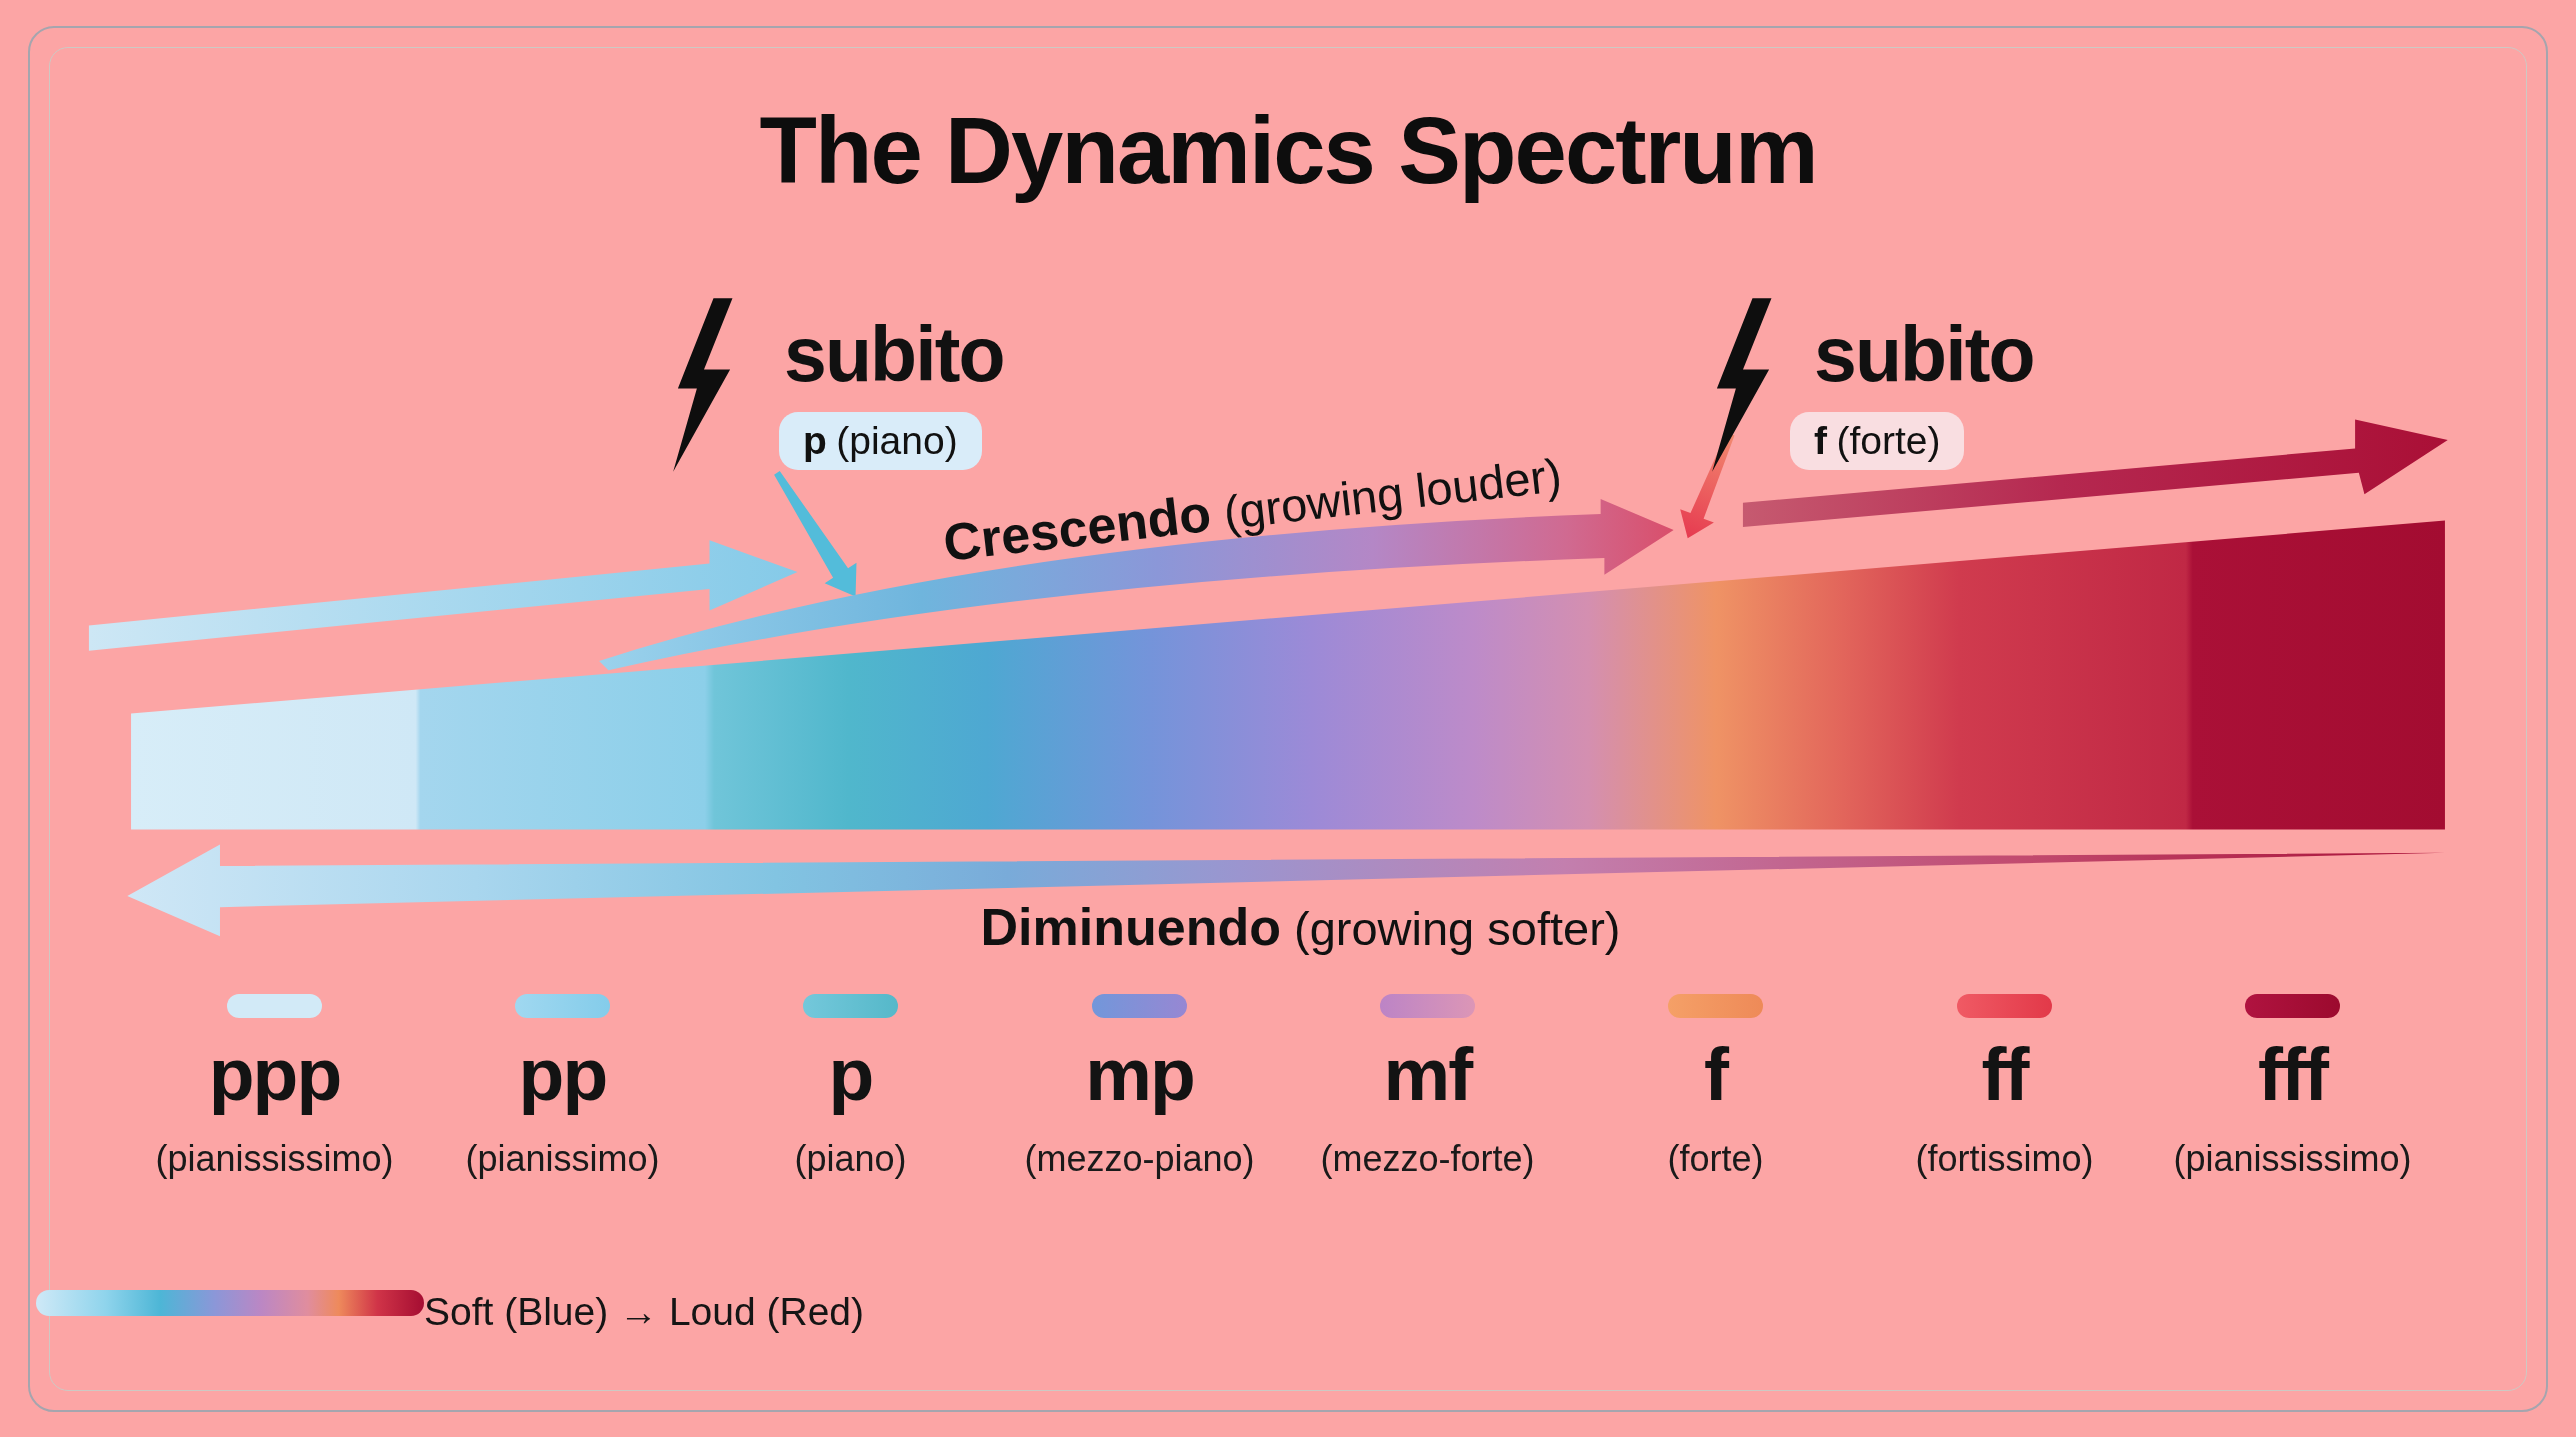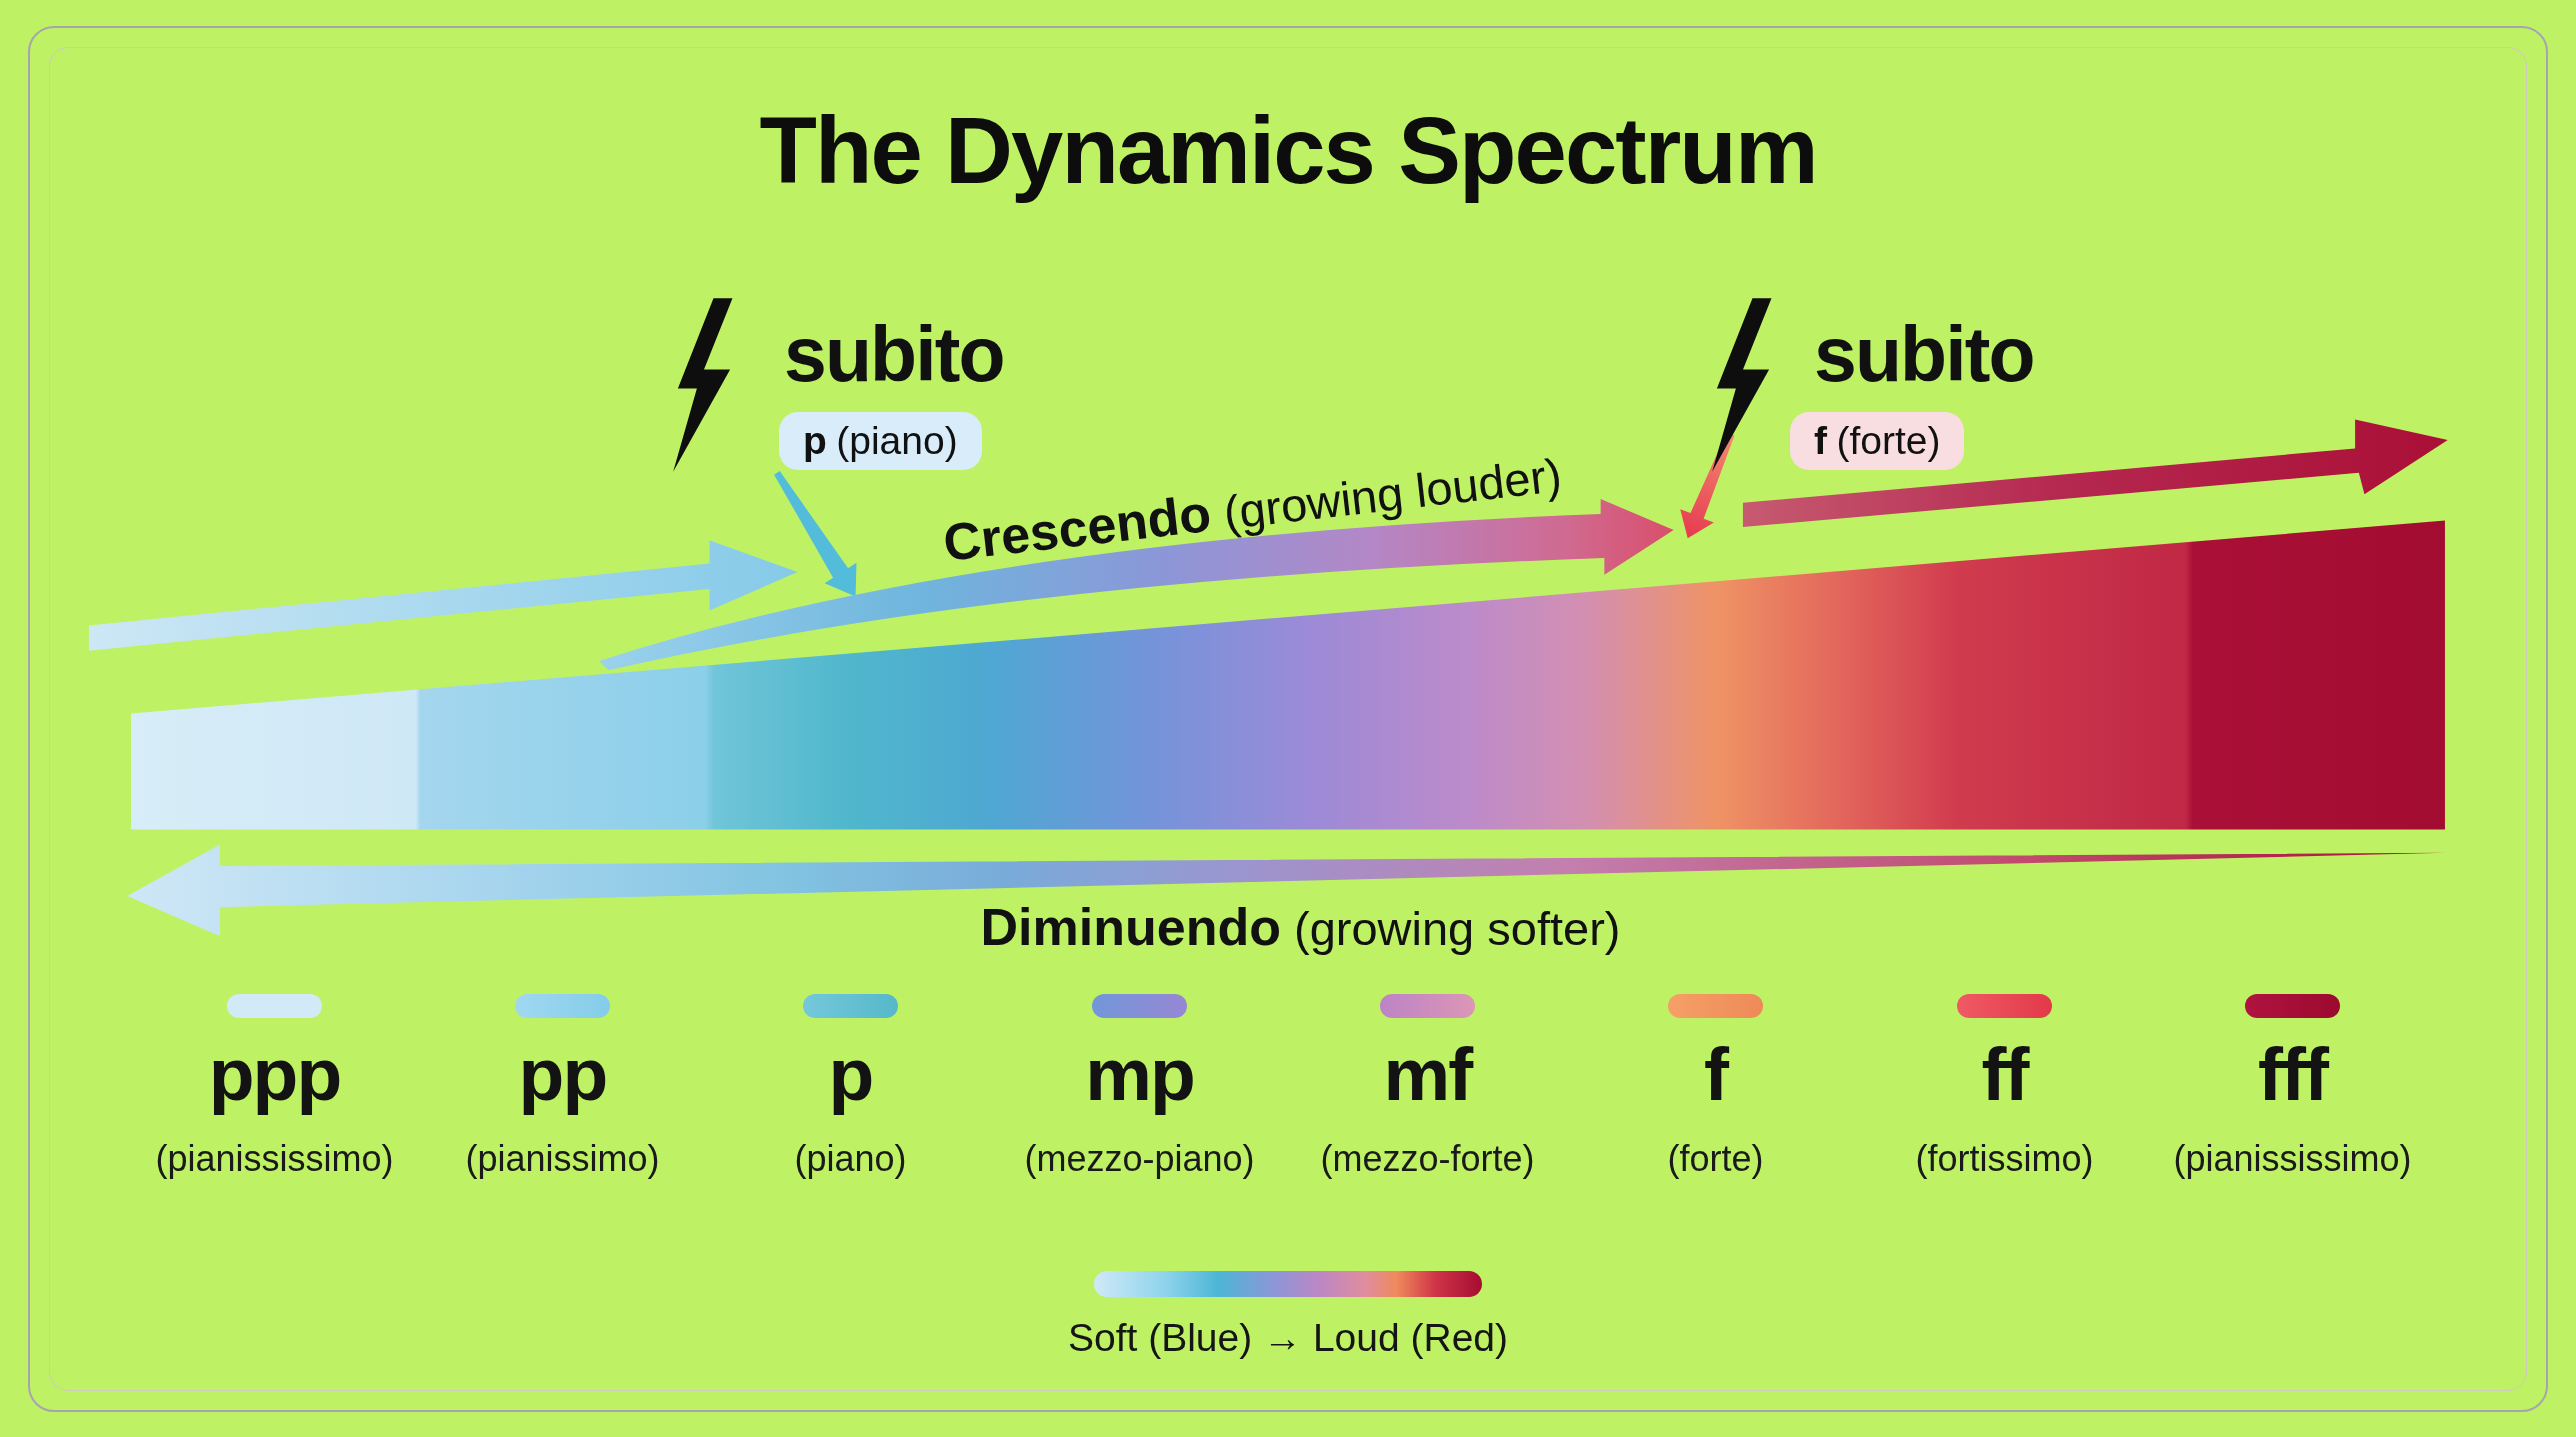--- a/index.html
+++ b/index.html
@@ -1,18 +1,18 @@
 <!DOCTYPE html>
 <html style="font-size:15px"><head>
 <meta charset="utf-8">
 <style>
   html,body{margin:0;padding:0;background:#e8e8e8;}
   #stage{
     position:relative;width:2576px;height:1438px;overflow:hidden;
-    background:#bef264;
+    background:#fca5a5;
     font-family:"Liberation Sans", sans-serif;
     color:#111;
   }
   .frame-outer{position:absolute;left:28px;top:26px;right:28px;bottom:26px;
     border:2.8px solid #a5a5ae;border-radius:26px;pointer-events:none;}
   .frame-inner{position:absolute;left:49px;top:47px;right:49px;bottom:47px;
     border:1.9px solid #cdc9c4;border-radius:19px;pointer-events:none;}
   #art{position:absolute;left:0;top:0;z-index:1;}
   .txt{position:absolute;z-index:2;}
   .page-title{left:0;right:0;top:97px;text-align:center;
@@ -35,21 +35,21 @@
     white-space:nowrap;}
   .cres-label .b,.dim-label .b{font-size:52px;font-weight:700;}
   .cres-label .r,.dim-label .r{font-size:47px;font-weight:400;}
   .dim-label{left:973px;top:897px;width:655px;text-align:center;white-space:nowrap;}
   .dyn-col{position:absolute;z-index:2;top:994px;width:281px;
     display:flex;flex-direction:column;align-items:center;}
   .dyn-pill{width:95px;height:24px;border-radius:13px;}
   .dyn-sym{font-size:75px;font-weight:700;letter-spacing:-1.9px;line-height:1;margin-top:19px;color:#131313;}
   .dyn-name{font-size:36px;margin-top:26px;color:#1a1a1a;white-space:nowrap;}
   .legend{position:absolute;z-index:2;left:0;right:0;top:1271px;
-    display:flex;flex-direction:column;align-items:center;}
+    display:flex;flex-direction:row;align-items:center;padding-left:36px;}
   .legend-bar{width:388px;height:26px;border-radius:14px;}
   .legend-label{margin-top:19px;font-size:39px;color:#151515;}
 </style>
 </head>
 <body>
 
 <div id="stage">
 
   <svg id="art" width="2576" height="1438" viewBox="0 0 2752 1536">
     <defs>

